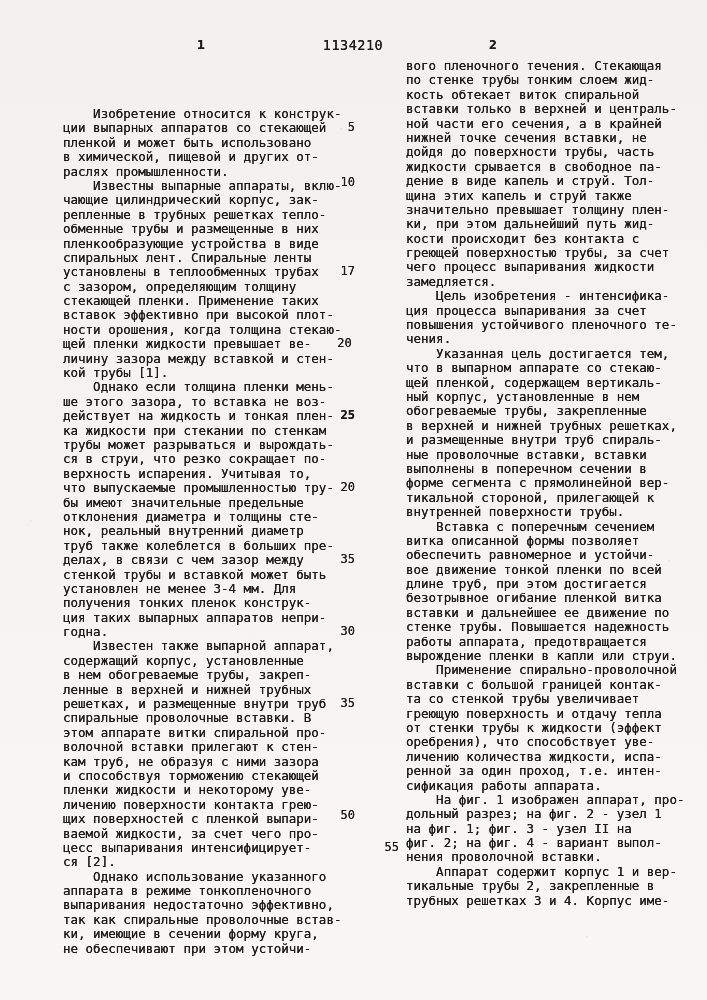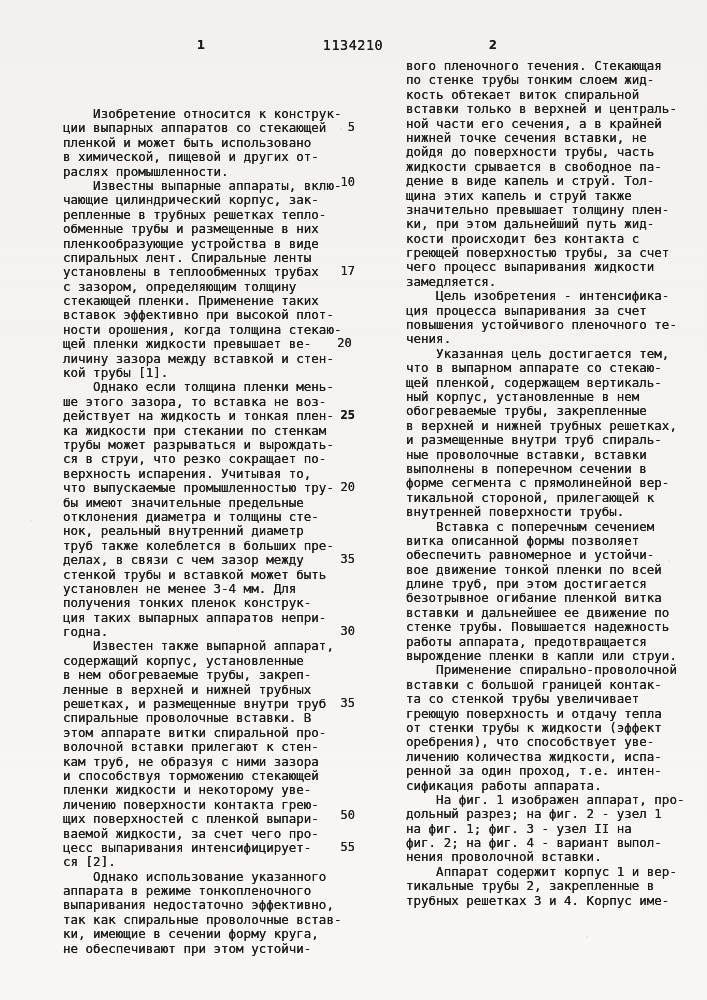--- a/index.html
+++ b/index.html
@@ -95,15 +95,15 @@
       <div class="marker" style="top: 120.6px;">5</div>
       <div class="marker" style="top: 176px;">10</div>
       <div class="marker" style="top: 264.6px;">17</div>
       <div class="marker" style="top: 336.6px; text-align: center;">20</div>
       <div class="marker" style="top: 408.6px; font-weight: bold;">25</div>
       <div class="marker" style="top: 480.6px;">20</div>
       <div class="marker" style="top: 552.6px;">35</div>
       <div class="marker" style="top: 624.6px;">30</div>
       <div class="marker" style="top: 696.6px;">35</div>
       <div class="marker" style="top: 809px;">50</div>
-      <div class="marker" style="top: 840.6px;">55</div>
+      <div class="marker" style="top: 840.6px; margin-left: 44px;">55</div>
     </div>
 </div>
 
 </body></html>

